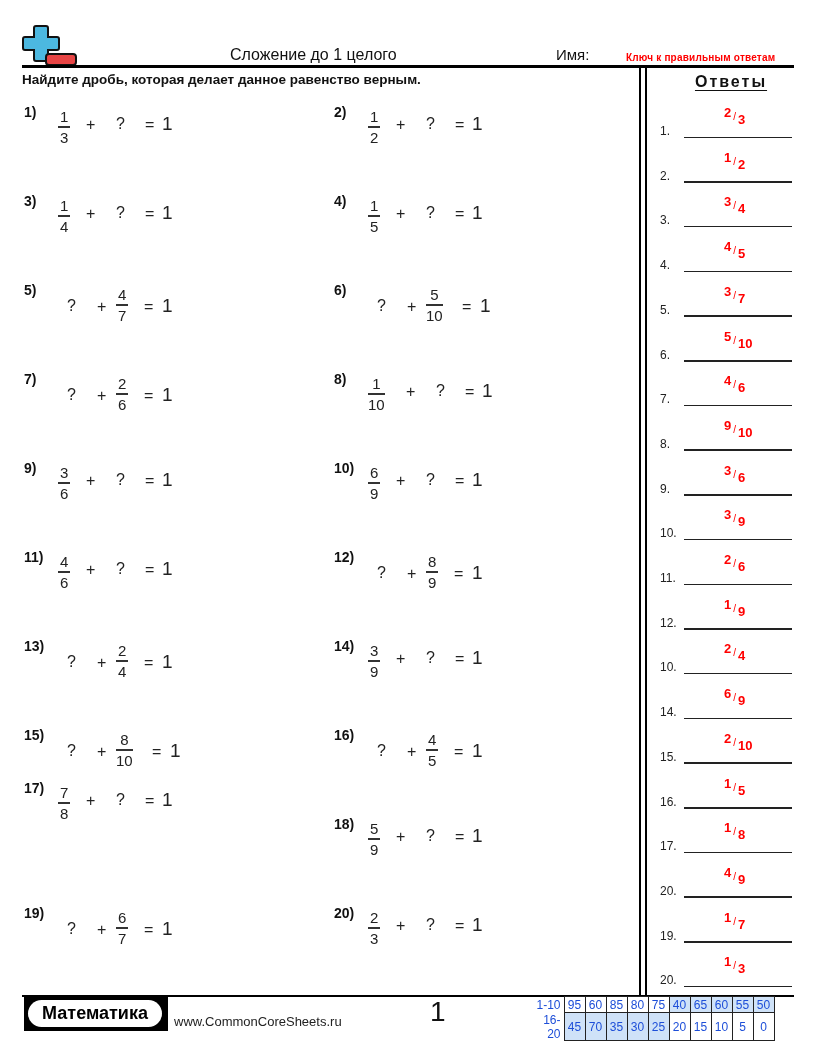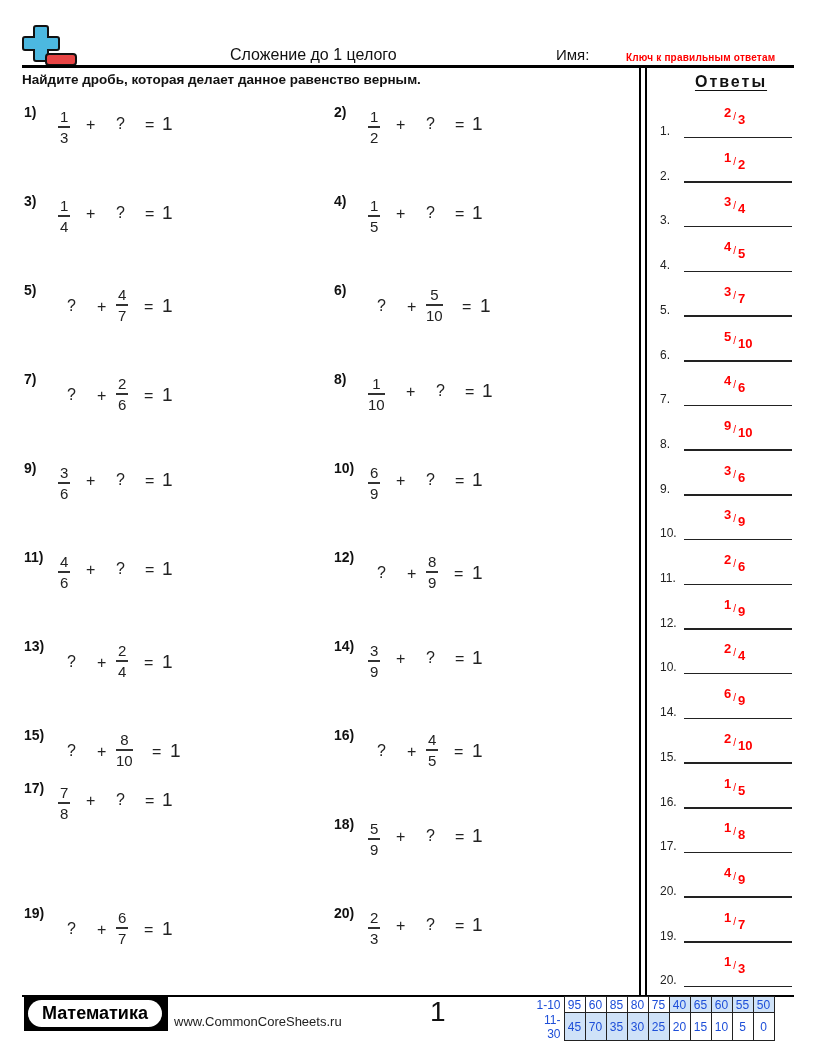--- a/index.html
+++ b/index.html
@@ -434,21 +434,21 @@
         <td class="cell">85</td>
         <td class="cell">80</td>
         <td class="cell">75</td>
         <td class="cell hl">40</td>
         <td class="cell hl">65</td>
         <td class="cell hl">60</td>
         <td class="cell hl">55</td>
         <td class="cell hl">50</td>
       </tr>
       <tr>
-        <td class="lbl">11-30</td>
+        <td class="lbl">16-20</td>
         <td class="cell hl">45</td>
         <td class="cell hl">70</td>
         <td class="cell hl">35</td>
         <td class="cell hl">30</td>
         <td class="cell hl">25</td>
         <td class="cell">20</td>
         <td class="cell">15</td>
         <td class="cell">10</td>
         <td class="cell">5</td>
         <td class="cell">0</td>

